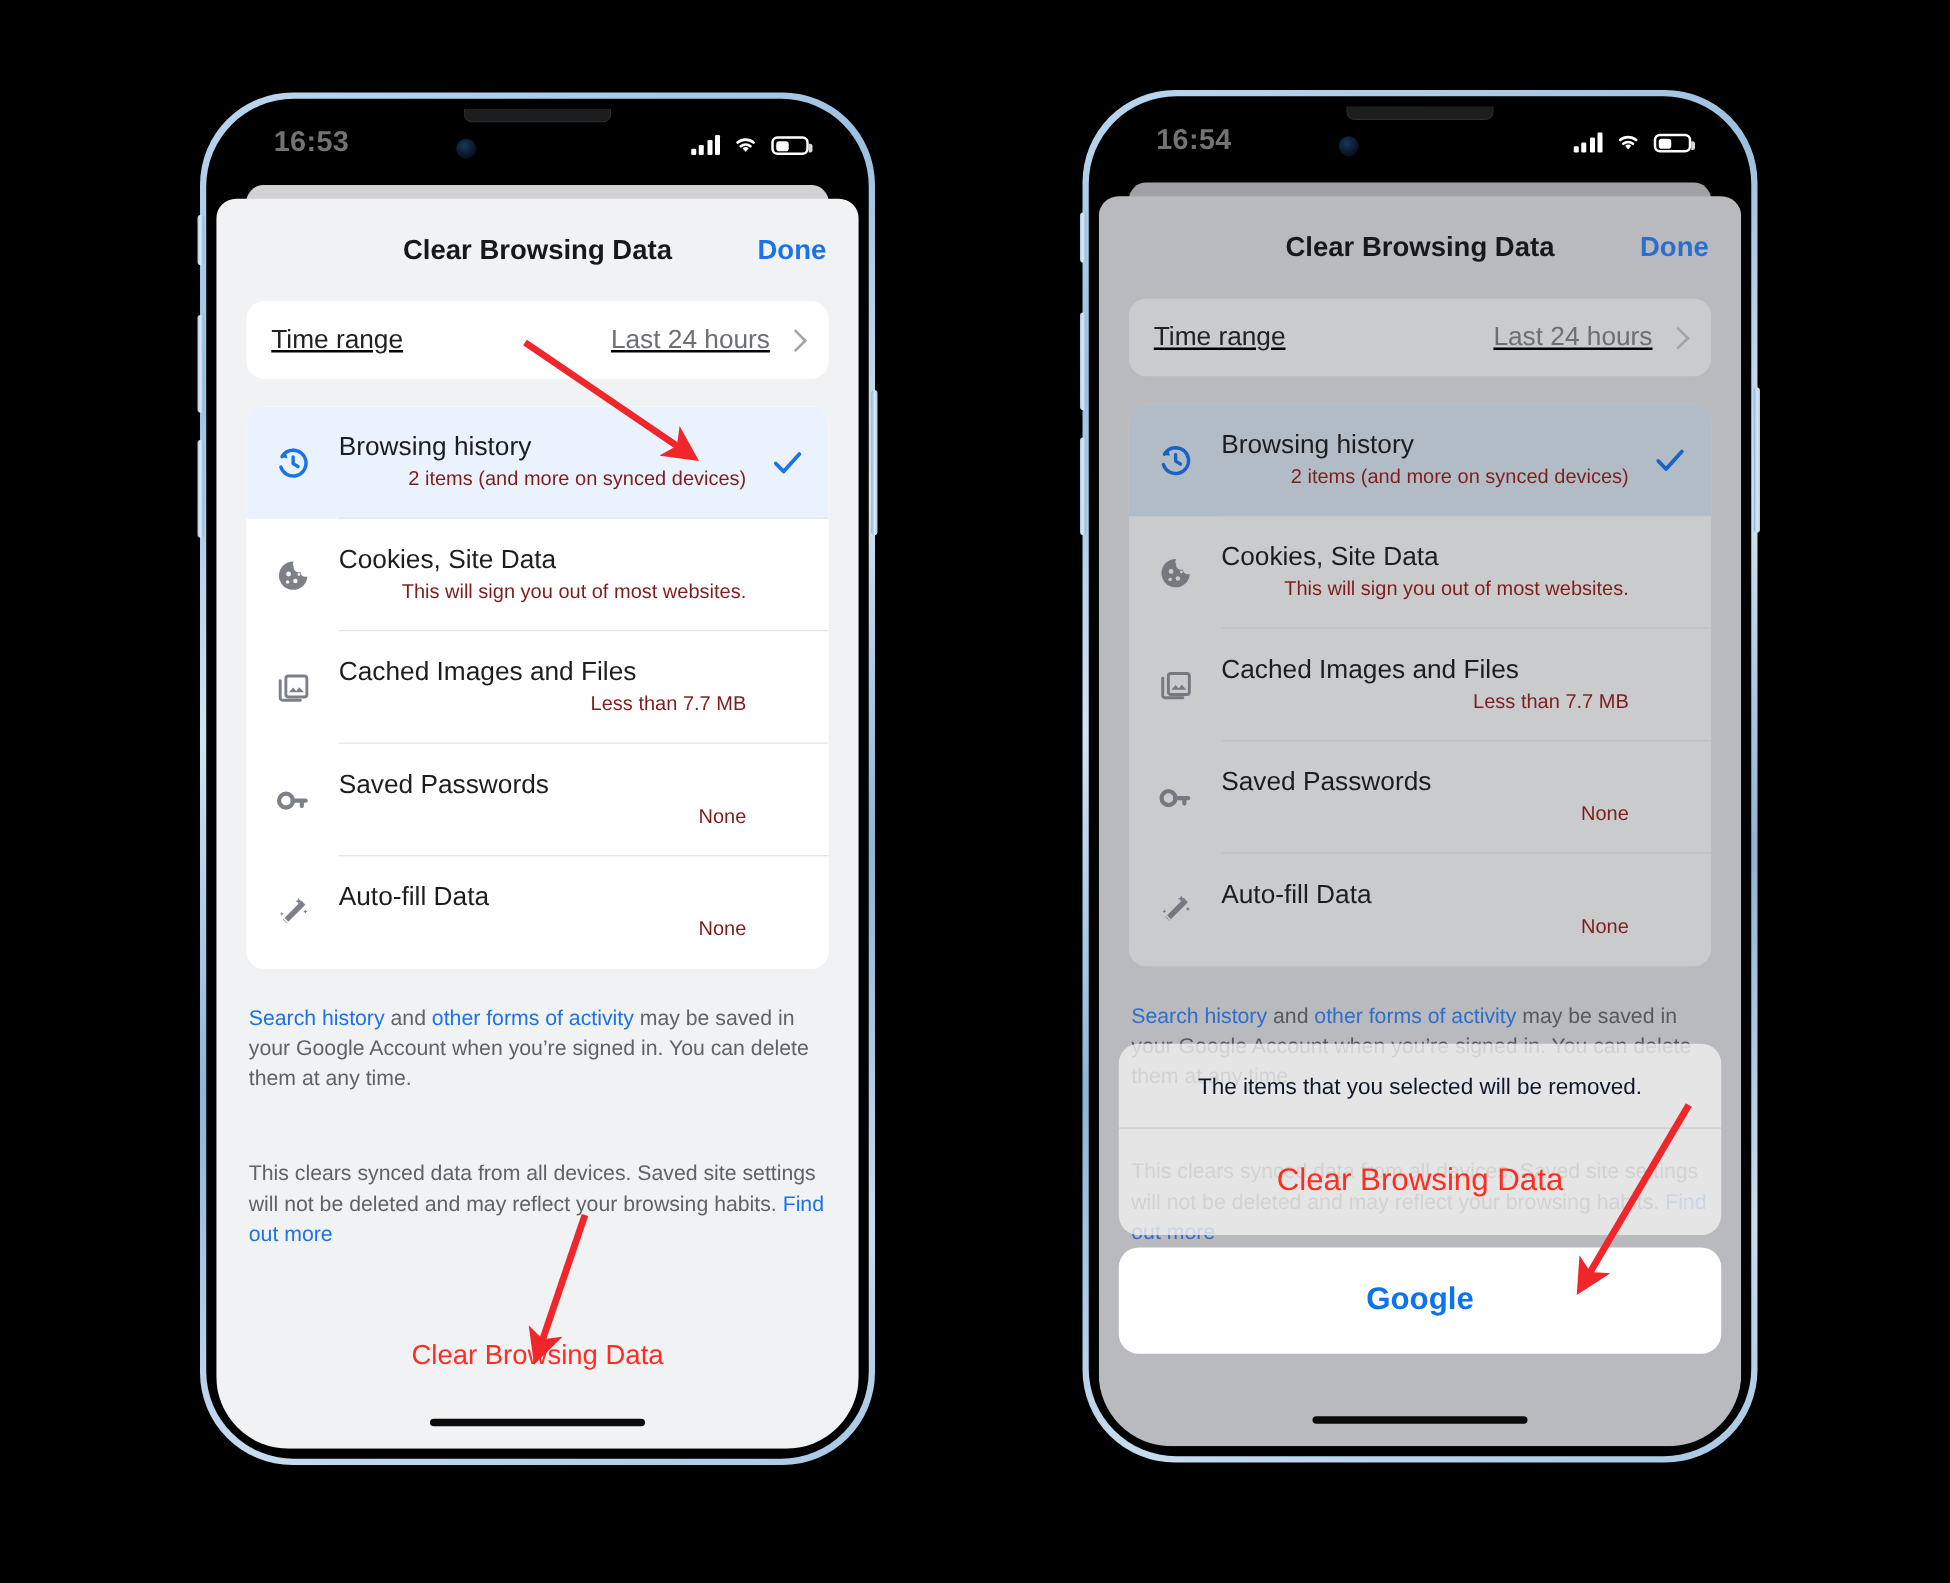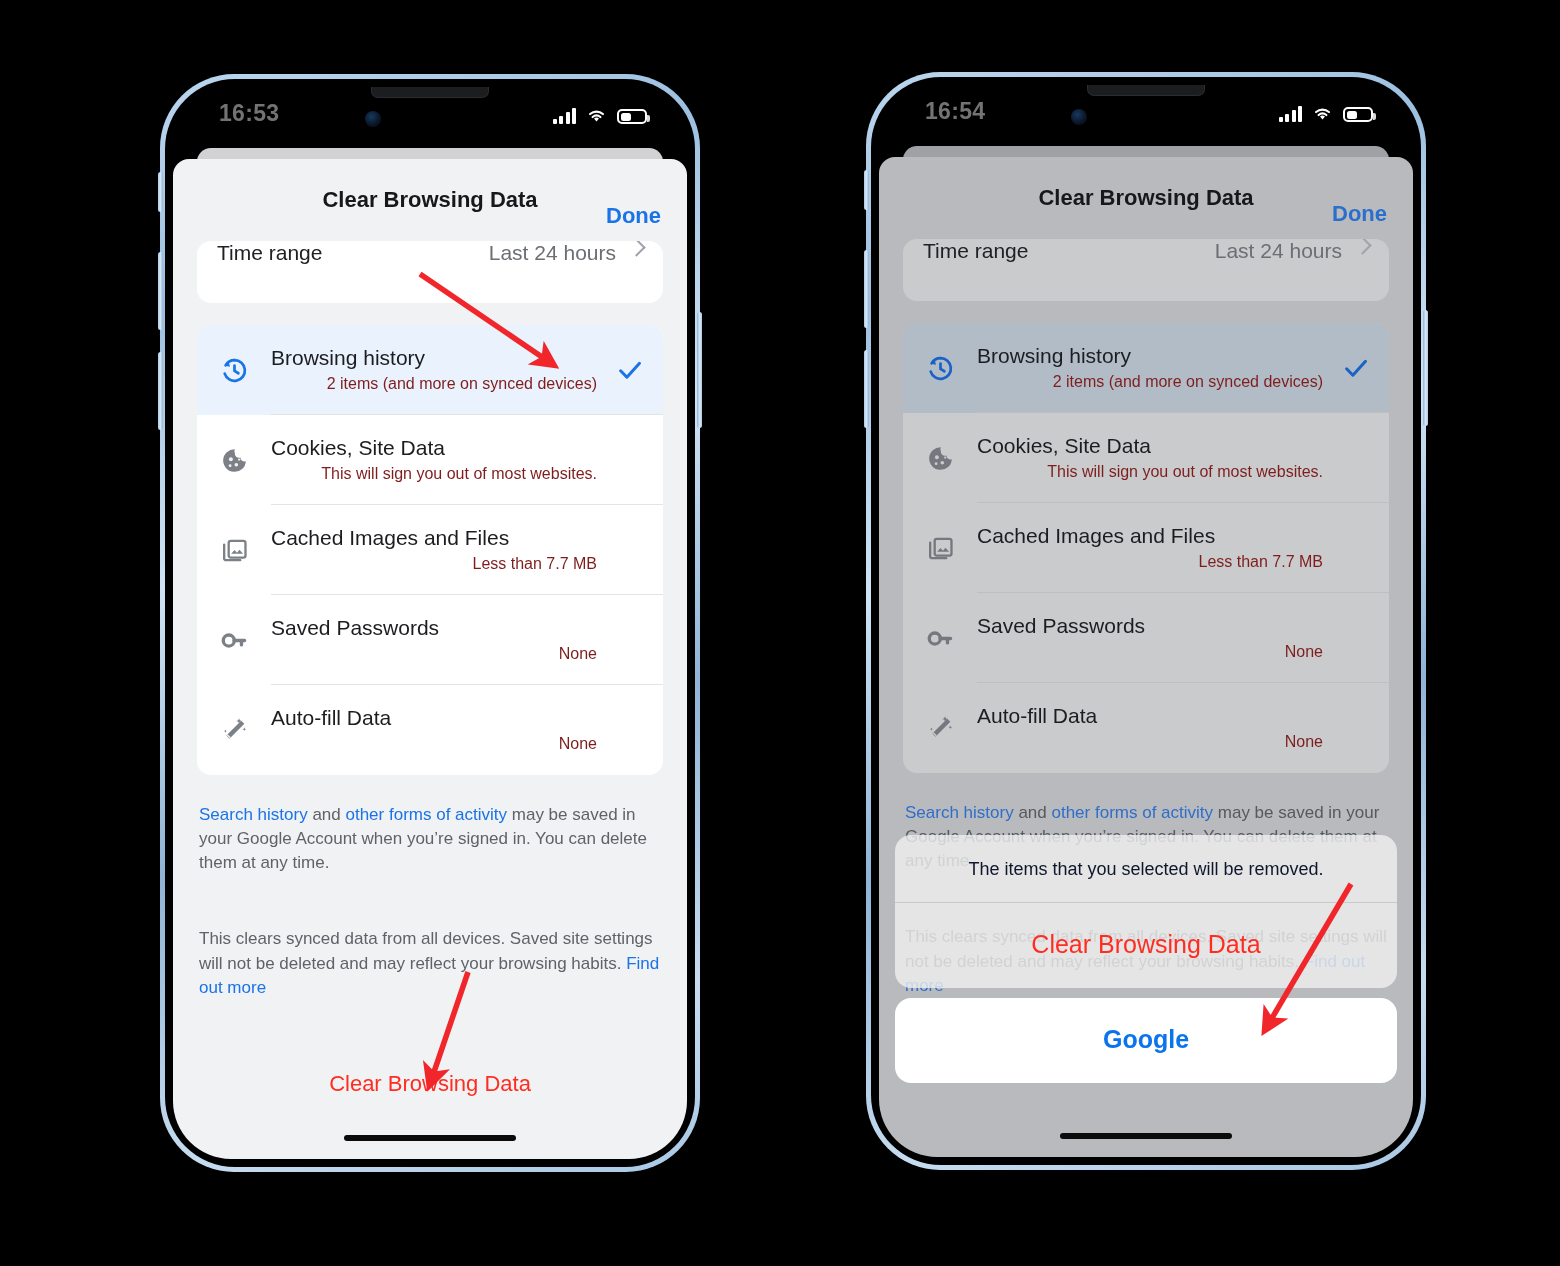--- a/index.html
+++ b/index.html
@@ -43,27 +43,27 @@
   .batt .fill{position:absolute;left:1.5px;top:1.5px;bottom:1.5px;width:40%;background:#fff;border-radius:2.5px;}
   .batt .nub{position:absolute;right:-5px;top:4px;width:3px;height:7px;background:#fff;border-radius:0 2px 2px 0;opacity:.85;}
 
   
   .behind-card{position:absolute;left:24px;right:24px;top:61px;height:40px;background:#d2d2d4;border-radius:14px;}
   .sheet{position:absolute;left:0;right:0;top:72px;bottom:0;background:#f1f2f4;border-radius:16px 16px 0 0;}
   .sheet.dim{background:#b8babd;}
 
   .sheet-head{position:relative;height:82px;}
   .sheet-title{position:absolute;left:0;right:0;top:28px;text-align:center;font-size:22px;font-weight:bold;color:#17181a;}
-  .done{position:absolute;right:26px;top:28px;font-size:22px;font-weight:bold;color:#1a73e8;margin-top:16px;}
+  .done{position:absolute;right:26px;top:28px;font-size:22px;font-weight:bold;color:#1a73e8;}
   .sheet.dim .done{color:#2a6fcc;}
 
   .card{margin:0 24px;background:#fff;border-radius:14px;overflow:hidden;}
   .sheet.dim .card{background:#c9cbcd;}
 
-  .row-time{display:flex;align-items:flex-start;height:62px;padding:0 20px;}
+  .row-time{display:flex;align-items:center;height:62px;padding:0 20px;text-decoration:underline;}
   .row-time .lbl{font-size:21px;color:#202124;flex:1;}
   .row-time .val{font-size:21px;color:#6b6f74;}
   .chev{margin-left:14px;width:11px;height:11px;border-right:2.5px solid #a0a4aa;border-top:2.5px solid #a0a4aa;transform:rotate(45deg);}
 
   .list{margin:22px 24px 0;background:#fff;border-radius:14px;overflow:hidden;}
   .sheet.dim .list{background:#c9cbcd;}
   .li{position:relative;display:flex;align-items:center;min-height:72px;padding:9px 0;}
   .li.sel{background:#eaf2fd;}
   .sheet.dim .li.sel{background:#b2bcc7;}
   .li .ic{width:74px;flex:0 0 74px;display:flex;align-items:center;justify-content:center;}
@@ -246,21 +246,21 @@
         <div class="note"><span class="lk">Search history</span><span> and </span><span class="lk">other forms of activity</span><span> may be saved in your Google Account when you’re signed in. You can delete them at any time.</span></div>
 
         <div class="note2"><span>This clears synced data from all devices. Saved site settings will not be deleted and may reflect your browsing habits. </span><span class="lk">Find out more</span></div>
 
         <div class="cta">Clear Browsing Data</div>
         <div class="home"></div>
       </div>
     </div>
   </div>
 
-  <div class="phone" style="left:866px;top:72px;width:540px;height:1098px;padding-left:20px;">
+  <div class="phone" style="left:866px;top:72px;width:540px;height:1098px;">
     <div class="rim"></div>
     <div class="body"></div>
 
     <div class="btn-side" style="left:-2px;top:98px;height:40px;"></div>
     <div class="btn-side" style="left:-2px;top:178px;height:78px;"></div>
     <div class="btn-side" style="left:-2px;top:278px;height:78px;"></div>
     <div class="btn-right" style="right:-2px;top:238px;height:116px;"></div>
 
     <div class="screen">
       <div class="notch"></div>

